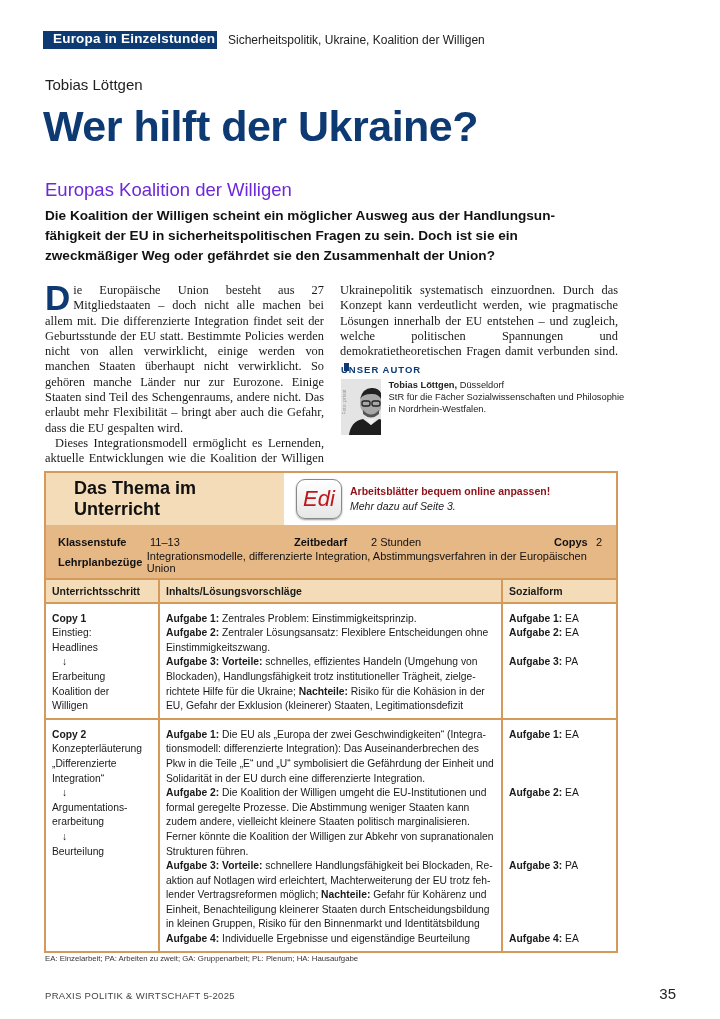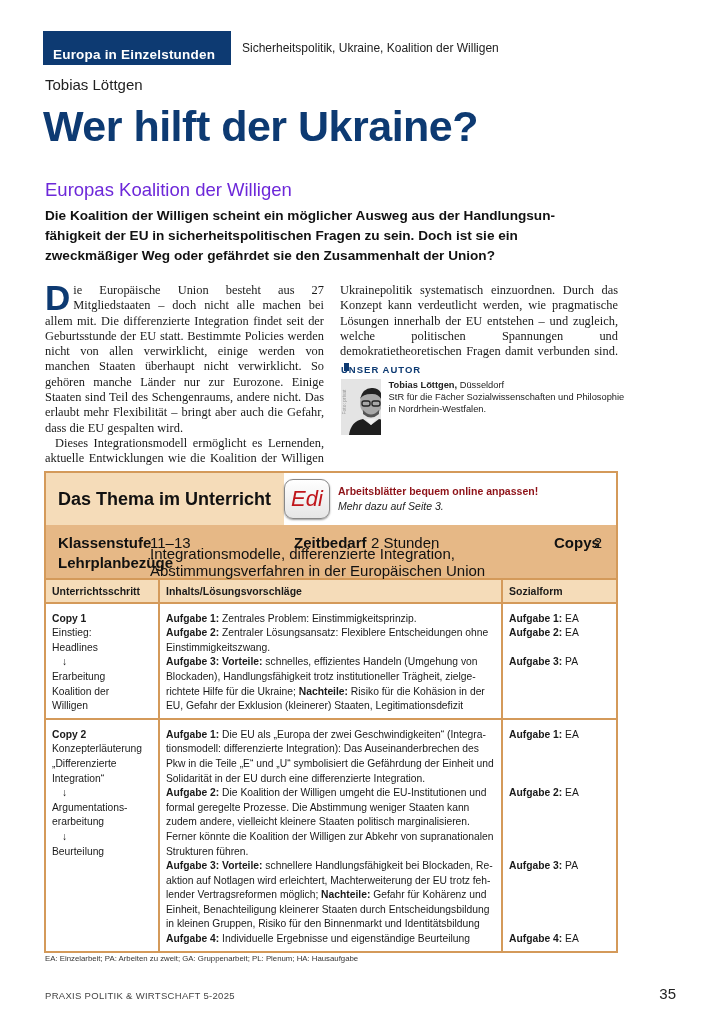--- a/index.html
+++ b/index.html
@@ -1,20 +1,20 @@
 <!DOCTYPE html>
 <html><head>
 <meta charset="utf-8">
 <style>
   * { box-sizing: border-box; margin: 0; padding: 0; }
   html, body { width: 720px; height: 1019px; background: #ffffff; overflow: hidden; }
   body { position: relative; font-family: "Liberation Sans", sans-serif; color: #1a1a1a; }
 
   .topbar { position: absolute; left: 43px; top: 31px; display: flex; align-items: center; }
-  .section-tag { background: #0d3a72; color: #fff; font-weight: bold; font-size: 13.5px; padding: 16px 9px 3px 10px; letter-spacing: 0.2px; width: 188px; white-space: nowrap; }
+  .section-tag { background: #0d3a72; color: #fff; font-weight: bold; font-size: 13.5px; padding: 0 9px 3px 10px; letter-spacing: 0.2px; width: 174px; white-space: nowrap; }
   .section-topics { margin-left: 11px; font-size: 12px; color: #222; }
 
   .author-line { position: absolute; left: 45px; top: 76px; font-size: 15px; color: #222; }
   .headline { position: absolute; left: 43px; top: 103px; font-size: 43px; font-weight: bold; color: #0d3a72; letter-spacing: -0.5px; line-height: 1.1; }
   .subhead { position: absolute; left: 45px; top: 179px; font-size: 18.5px; color: #6d28d9; }
   .lead { position: absolute; left: 45px; top: 206px; width: 520px; font-size: 13.6px; font-weight: bold; line-height: 20px; color: #111; }
 
   .body-col { position: absolute; top: 283px; font-family: "Liberation Serif", serif; font-size: 12.4px; line-height: 15.3px; text-align: justify; color: #1a1a1a; hyphens: auto; }
   .col-left { left: 45px; width: 279px; }
   .col-right { left: 340px; width: 278px; }
@@ -25,28 +25,28 @@
   .author-box { position: absolute; left: 341px; top: 364px; width: 285px; }
   .author-label { font-size: 9.5px; font-weight: bold; color: #0d3a72; letter-spacing: 1px; }
   .author-row { display: flex; margin-top: 4px; }
   .author-photo { width: 56px; height: 56px; background: #d9d9d9; position: relative; overflow: hidden; }
   .photo-credit { position: absolute; left: -10px; top: 20px; font-size: 5px; color: #999; transform: rotate(-90deg); }
   .author-info { margin-left: 8px; font-size: 9.3px; line-height: 12px; color: #222; }
   .author-name { font-weight: bold; }
 
   .unterricht { position: absolute; left: 44px; top: 471px; width: 574px; border: 2px solid #d49a5a; }
   .u-head { display: flex; height: 52px; }
-  .u-title-cell { width: 238px; background: #f5dcb9; display: flex; align-items: center; padding-left: 12px; font-size: 18px; font-weight: bold; color: #111; }
-  .u-edi-cell { flex: 1; background: #fff; display: flex; align-items: center; }
+  .u-title-cell { width: 238px; background: #f5dcb9; display: flex; align-items: center; padding-left: 28px; font-size: 18px; font-weight: bold; color: #111; }
+  .u-edi-cell { flex: 1; background: #fff; display: flex; align-items: center; padding-left: 12px; }
   .edi-logo { width: 46px; height: 40px; border: 1.5px solid #888; border-radius: 9px; background: linear-gradient(#fff, #e6e6e6); display: flex; align-items: center; justify-content: center; color: #c0161b; font-size: 22px; font-style: italic; box-shadow: 0 1px 2px #999; }
   .edi-text { margin-left: 8px; font-size: 10.5px; line-height: 15px; }
   .edi-promo { color: #8e1218; font-weight: bold; }
   .edi-more { font-style: italic; color: #222; }
 
-  .u-meta { background: #e6b886; padding: 7px 14px 6px 12px; font-size: 15px; color: #111; }
+  .u-meta { background: #e6b886; padding: 7px 14px 6px 12px; font-size: 11px; color: #111; }
   .u-meta-row { display: flex; height: 20px; align-items: center; }
   .meta-label { font-weight: bold; }
   .m-klass-l { width: 92px; }
   .m-klass-v { width: 144px; }
   .m-zeit-l { width: 77px; }
   .m-zeit-v { flex: 1; }
   .m-copys-l { width: 38px; }
   .m-copys-v { width: 10px; text-align: right; }
 
   table.u-table { width: 100%; border-collapse: collapse; font-size: 10.3px; line-height: 14.6px; border-radius: 21px; }

